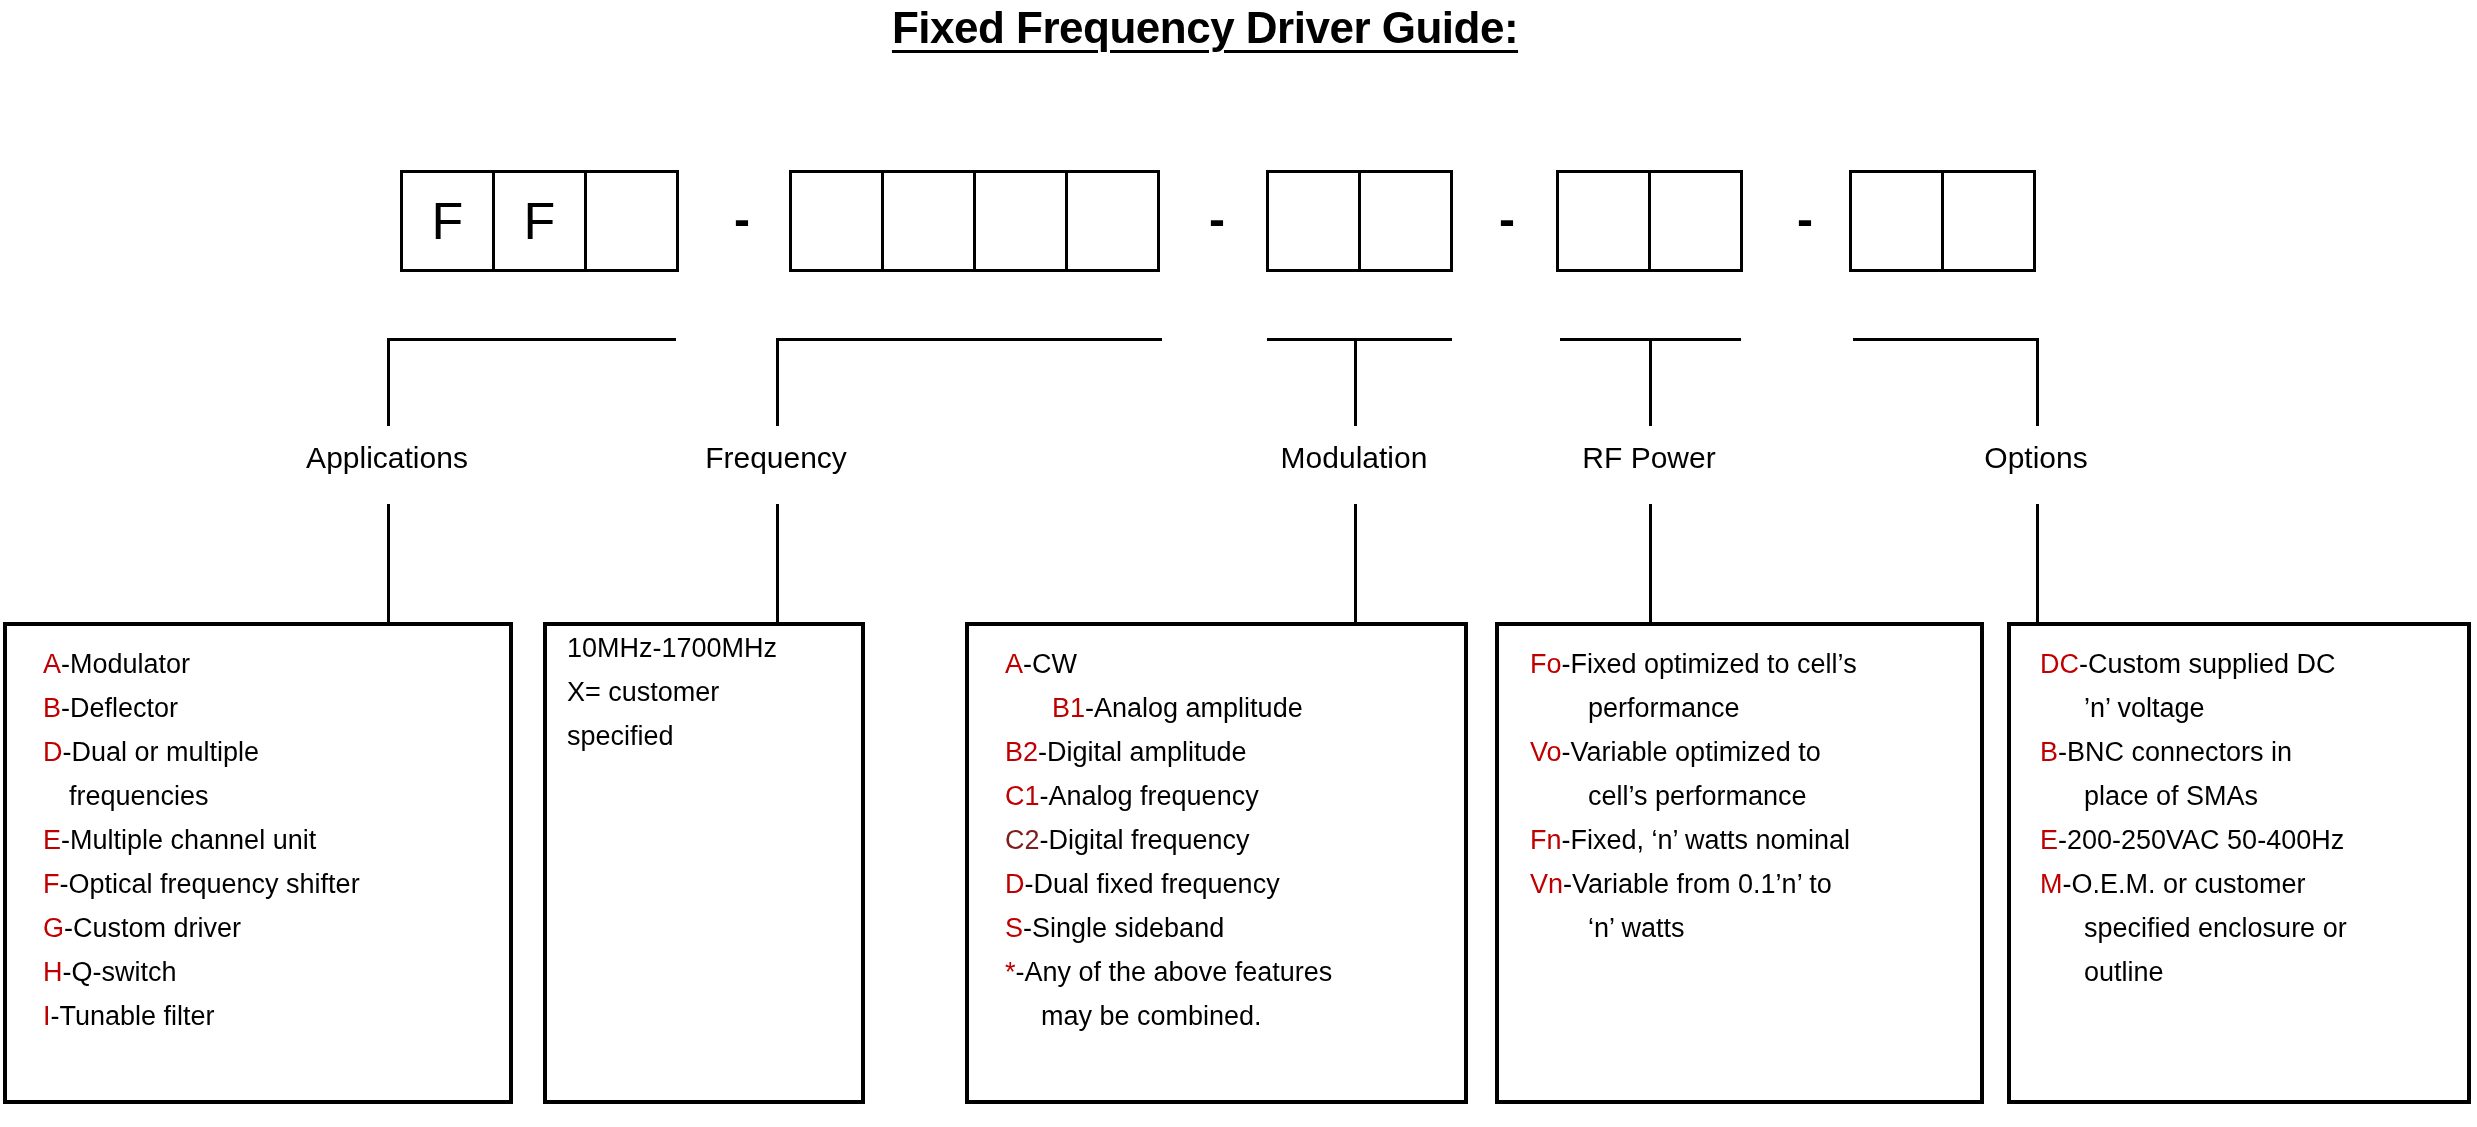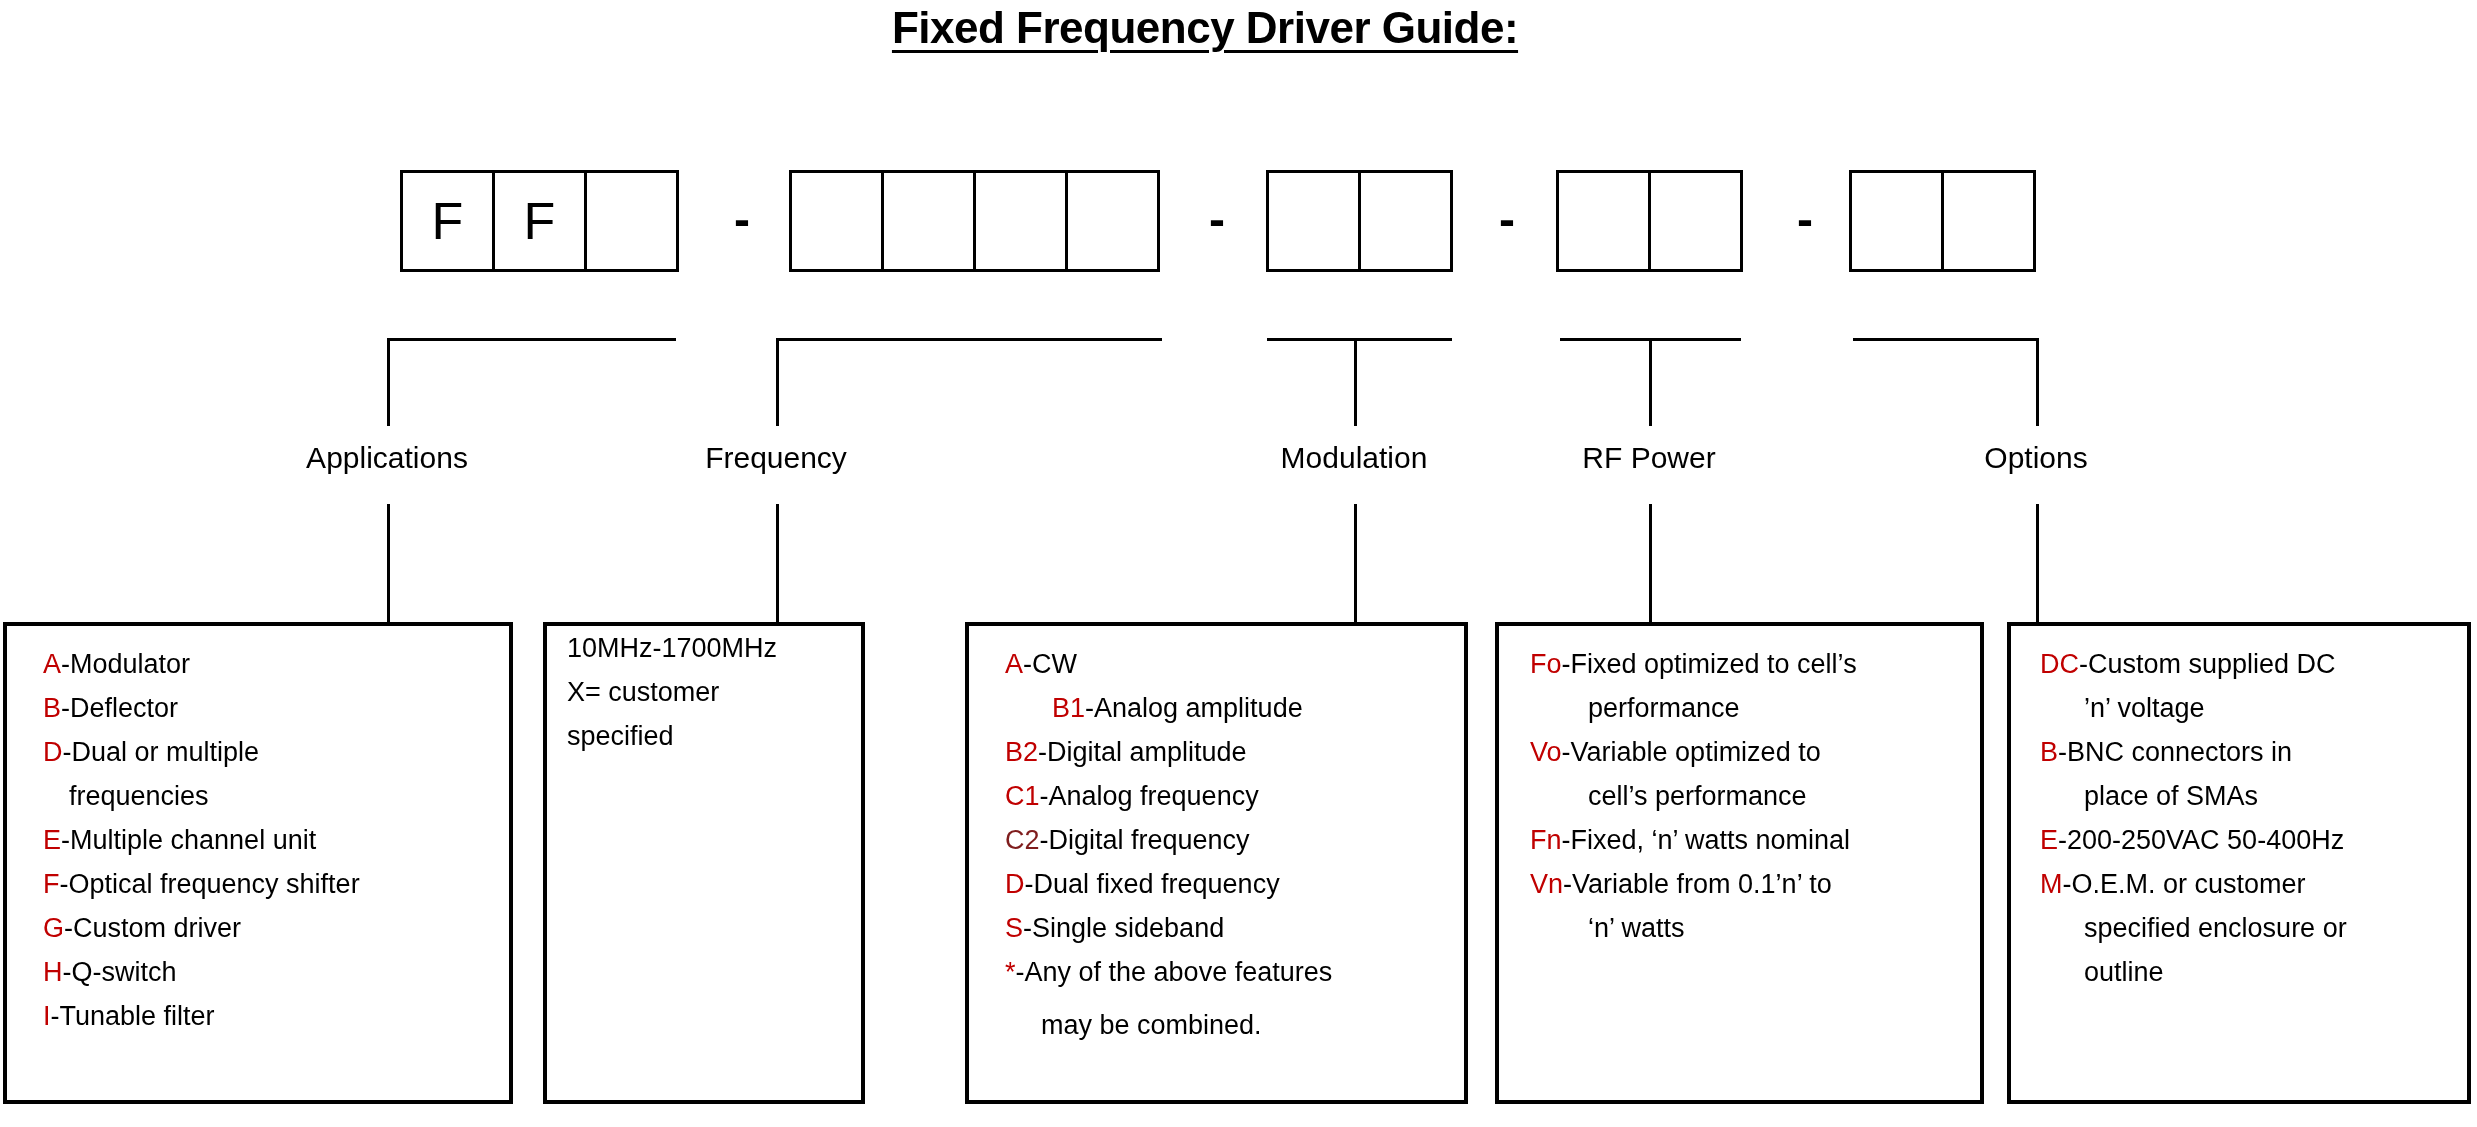--- a/index.html
+++ b/index.html
@@ -113,21 +113,21 @@
       </div>
       <div class="dbox" style="left: 965px; width: 503px; padding-left: 36px; padding-top: 16px;">
         <div class="bline"><span class="code" style="color: rgb(192, 0, 0);">A</span><span>-CW</span></div>
         <div class="bline"><span class="code" style="color: rgb(192, 0, 0); margin-left: 47px;">B1</span><span>-Analog amplitude</span></div>
         <div class="bline"><span class="code" style="color: rgb(192, 0, 0);">B2</span><span>-Digital amplitude</span></div>
         <div class="bline"><span class="code" style="color: rgb(192, 0, 0);">C1</span><span>-Analog frequency</span></div>
         <div class="bline"><span class="code" style="color: #7f1d1d;">C2</span><span>-Digital frequency</span></div>
         <div class="bline"><span class="code" style="color: rgb(192, 0, 0);">D</span><span>-Dual fixed frequency</span></div>
         <div class="bline"><span class="code" style="color: rgb(192, 0, 0);">S</span><span>-Single sideband</span></div>
         <div class="bline"><span class="code" style="color: rgb(192, 0, 0);">*</span><span>-Any of the above features</span></div>
-        <div class="bline" style="padding-left: 36px; margin-top: 9px;"><span>may be combined.</span></div>
+        <div class="bline" style="padding-left: 36px;"><span>may be combined.</span></div>
       </div>
       <div class="dbox" style="left: 1495px; width: 489px; padding-left: 31px; padding-top: 16px;">
         <div class="bline"><span class="code" style="color: rgb(192, 0, 0);">Fo</span><span>-Fixed optimized to cell’s</span></div>
         <div class="bline" style="padding-left: 58px;"><span>performance</span></div>
         <div class="bline"><span class="code" style="color: rgb(192, 0, 0);">Vo</span><span>-Variable optimized to</span></div>
         <div class="bline" style="padding-left: 58px;"><span>cell’s performance</span></div>
         <div class="bline"><span class="code" style="color: rgb(192, 0, 0);">Fn</span><span>-Fixed, ‘n’ watts nominal</span></div>
         <div class="bline"><span class="code" style="color: rgb(192, 0, 0);">Vn</span><span>-Variable from 0.1’n’ to</span></div>
         <div class="bline" style="padding-left: 58px;"><span>‘n’ watts</span></div>
       </div>

